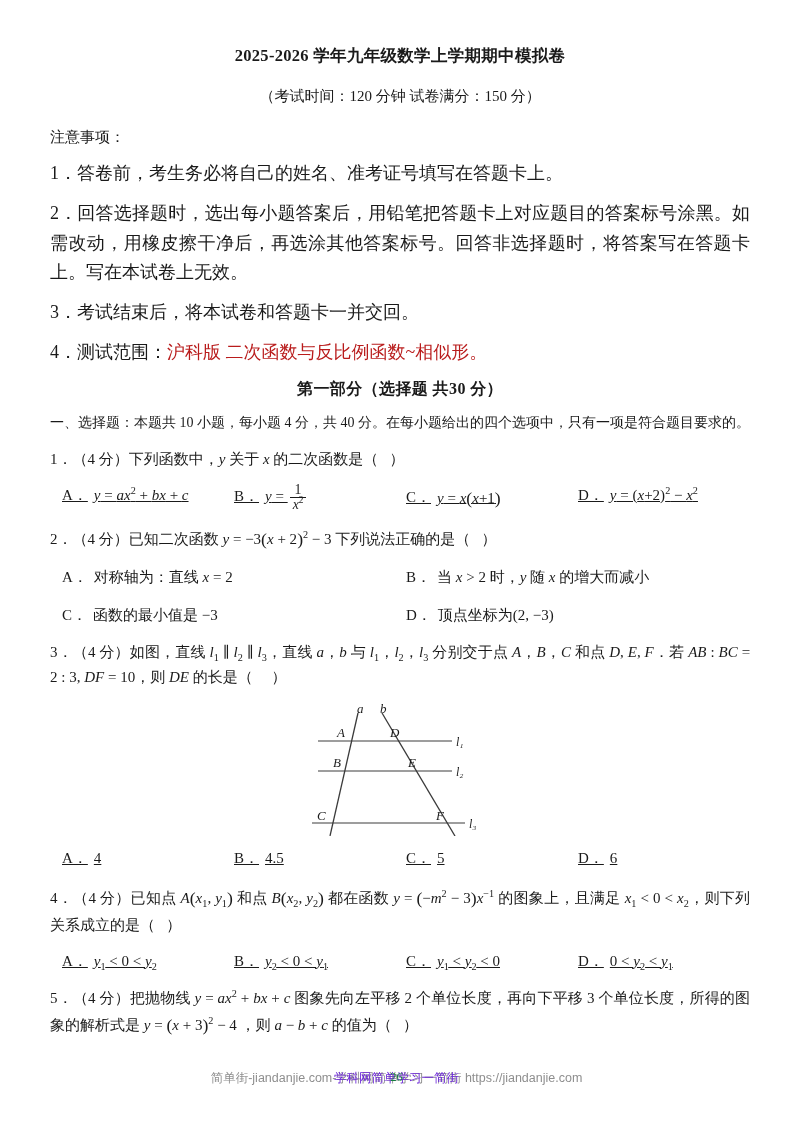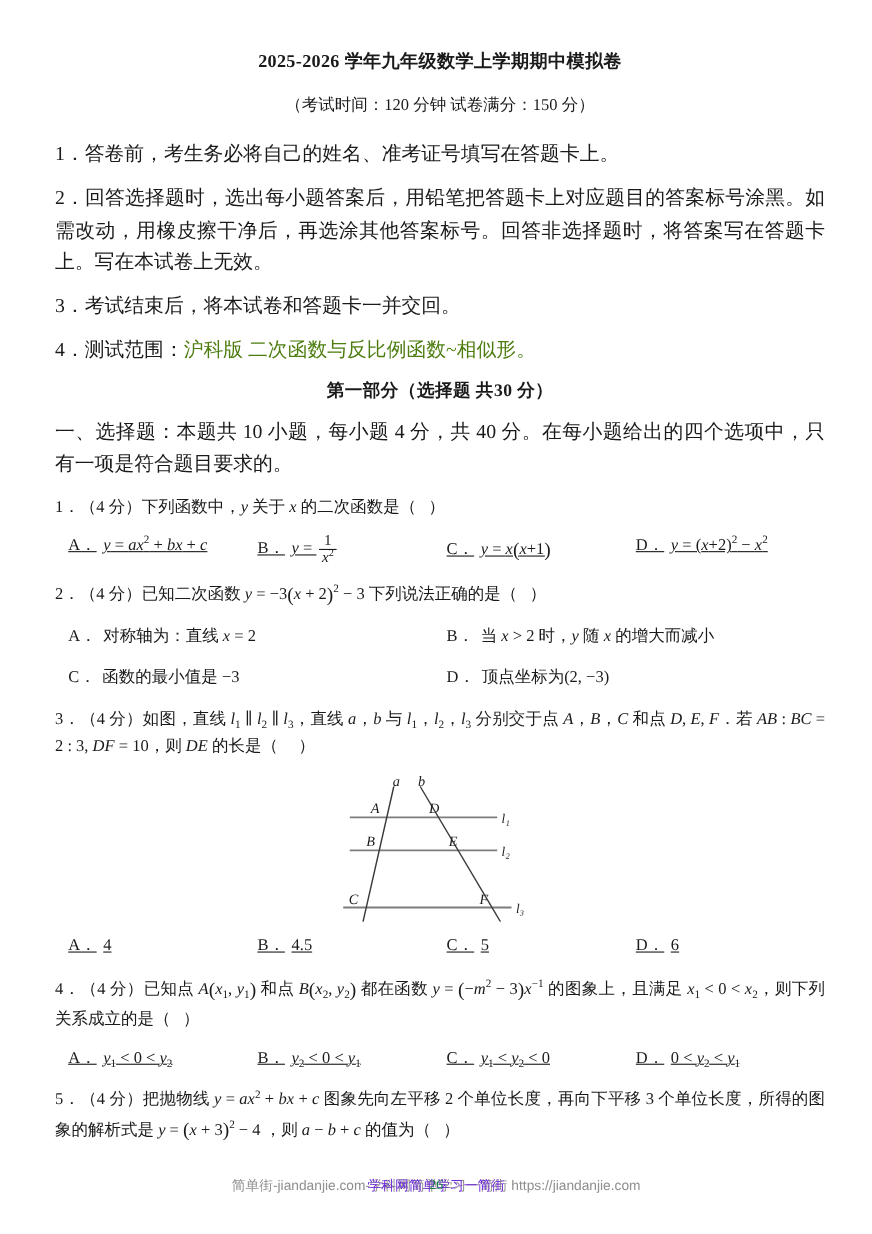--- a/index.html
+++ b/index.html
@@ -45,31 +45,31 @@
     margin: 0 0 10px 0;
     line-height: 1.6;
   }
   .notice-item {
     font-size: 18px;
     margin: 0 0 11px 0;
     line-height: 1.62;
     text-align: justify;
   }
   .red {
-    color: #4d7c0f;
+    color: #b91c1c;
   }
   .part-title {
     text-align: center;
     font-size: 16px;
     font-weight: bold;
     margin: 12px 0 12px 0;
     letter-spacing: 0.4px;
   }
   .section-intro {
-    font-size: 18px;
+    font-size: 14px;
     line-height: 1.62;
     margin: 0 0 12px 0;
     text-align: justify;
   }
   .q-stem {
     font-size: 15px;
     line-height: 1.66;
     margin: 0 0 11px 0;
     text-align: justify;
   }
@@ -139,20 +139,21 @@
 </style>
 </head>
 <body>
 
 <div class="page">
   <div class="content">
 
     <div class="doc-title">2025-2026 学年九年级数学上学期期中模拟卷</div>
     <div class="doc-subtitle">（考试时间：120 分钟    试卷满分：150 分）</div>
 
+    <div class="notice-head">注意事项：</div>
     <div class="notice-item">1．答卷前，考生务必将自己的姓名、准考证号填写在答题卡上。</div>
     <div class="notice-item">2．回答选择题时，选出每小题答案后，用铅笔把答题卡上对应题目的答案标号涂黑。如需改动，用橡皮擦干净后，再选涂其他答案标号。回答非选择题时，将答案写在答题卡上。写在本试卷上无效。</div>
     <div class="notice-item">3．考试结束后，将本试卷和答题卡一并交回。</div>
     <div class="notice-item"><span>4．测试范围：</span><span class="red">沪科版 二次函数与反比例函数~相似形。</span></div>
 
     <div class="part-title">第一部分（选择题 共30 分）</div>
     <div class="section-intro">一、选择题：本题共 10 小题，每小题 4 分，共 40 分。在每小题给出的四个选项中，只有一项是符合题目要求的。</div>
 
     <div class="q-stem"><span>1</span>．<span>（4 分）</span>下列函数中，<span class="mi">y</span> 关于 <span class="mi">x</span> 的二次函数是（&nbsp;&nbsp;&nbsp;）</div>
     <div class="opt-row four-col">

